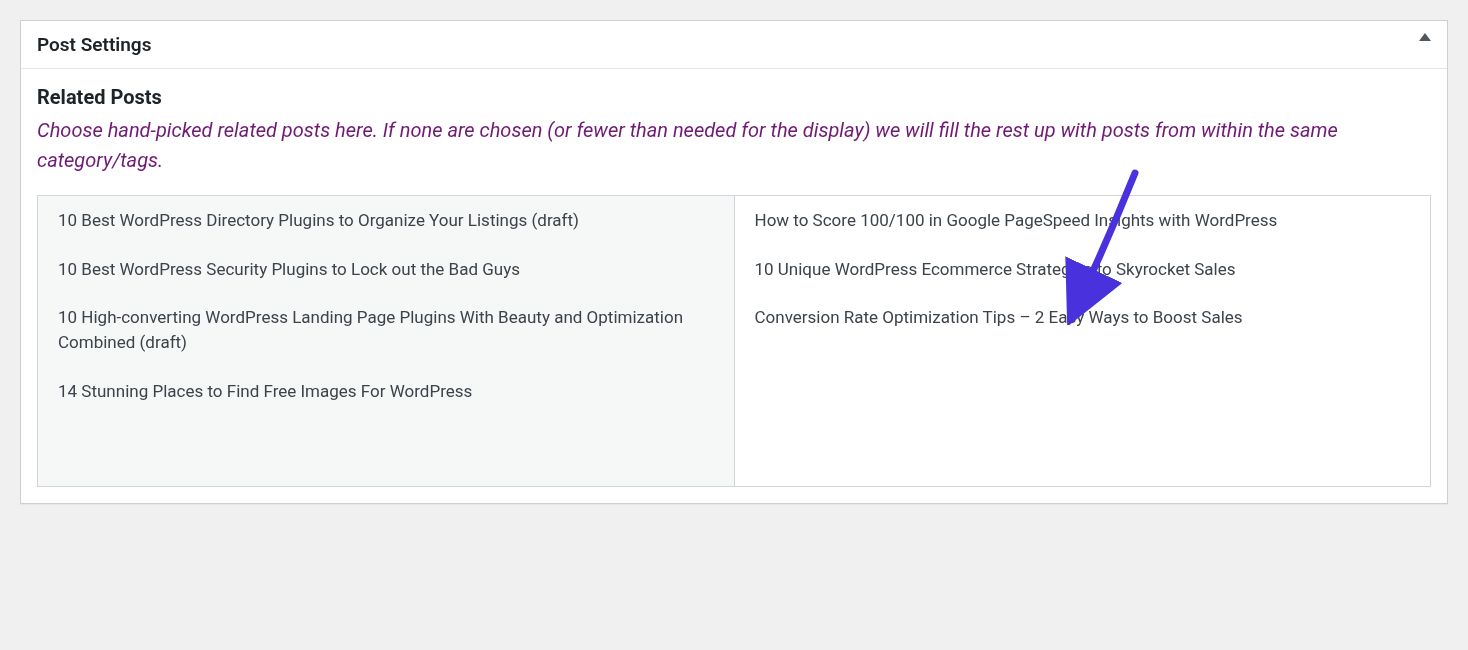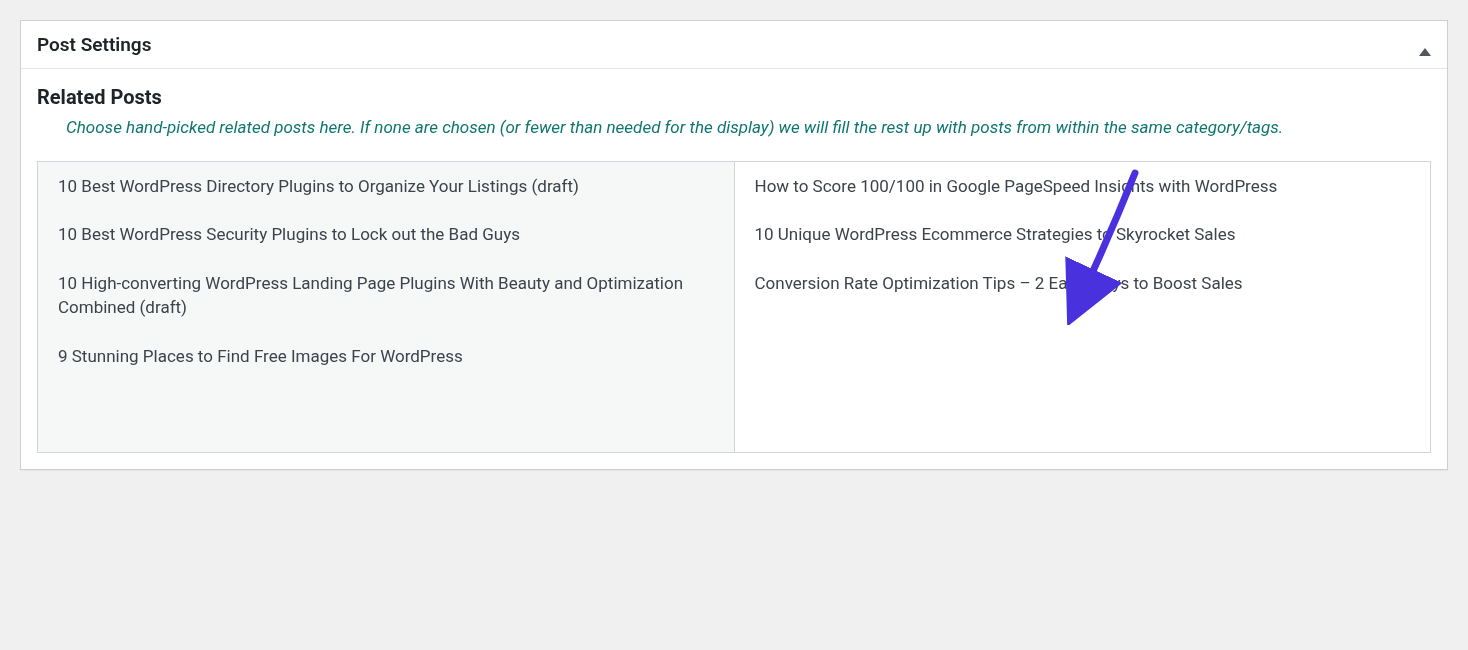--- a/index.html
+++ b/index.html
@@ -14,21 +14,21 @@
       color: #1d2327;
     }
     .metabox {
       background: #fff;
       border: 1px solid #ccd0d4;
       box-shadow: 0 1px 1px rgba(0,0,0,0.04);
     }
     .metabox-header {
       display: flex;
       justify-content: space-between;
-      align-items: flex-end;
+      align-items: flex-start;
       padding: 12px 16px;
       border-bottom: 1px solid #e5e5e5;
     }
     .metabox-title {
       font-size: 19px;
       font-weight: 600;
       color: #1d2327;
     }
     .toggle-arrow {
       width: 0;
@@ -41,26 +41,25 @@
     .metabox-body {
       padding: 16px;
     }
     .section-title {
       font-size: 20px;
       font-weight: 700;
       color: #1d2327;
       margin-bottom: 6px;
     }
     .section-desc {
-      font-size: 17px;
+      font-size: 20px;
       font-style: italic;
-      color: #0f766e;
+      color: #701a75;
       line-height: 1.5;
       margin-bottom: 20px;
-      margin-left: 29px;
     }
     .relation-box {
       border: 1px solid #d1d5db;
       position: relative;
     }
     .search-row {
       border-bottom: 1px solid #d1d5db;
       padding: 0;
     }
     .search-input {
@@ -138,21 +137,21 @@
   <div class="metabox-body">
     <div class="section-title">Related Posts</div>
     <p class="section-desc">Choose hand-picked related posts here. If none are chosen (or fewer than needed for the display) we will fill the rest up with posts from within the same category/tags.</p>
 
     <div class="relation-box">
       <div class="columns">
         <div class="col-left">
           <div class="list-item">10 Best WordPress Directory Plugins to Organize Your Listings (draft)</div>
           <div class="list-item">10 Best WordPress Security Plugins to Lock out the Bad Guys</div>
           <div class="list-item">10 High-converting WordPress Landing Page Plugins With Beauty and Optimization Combined (draft)</div>
-          <div class="list-item">9 Stunning Places to Find Free Images For WordPress</div>
+          <div class="list-item">14 Stunning Places to Find Free Images For WordPress</div>
         </div>
         <div class="col-right">
           <div class="list-item">How to Score 100/100 in Google PageSpeed Insights with WordPress</div>
           <div class="list-item">10 Unique WordPress Ecommerce Strategies to Skyrocket Sales</div>
           <div class="list-item">Conversion Rate Optimization Tips – 2 Easy Ways to Boost Sales</div>
         </div>
       </div>
     </div>
   </div>
 </div>

